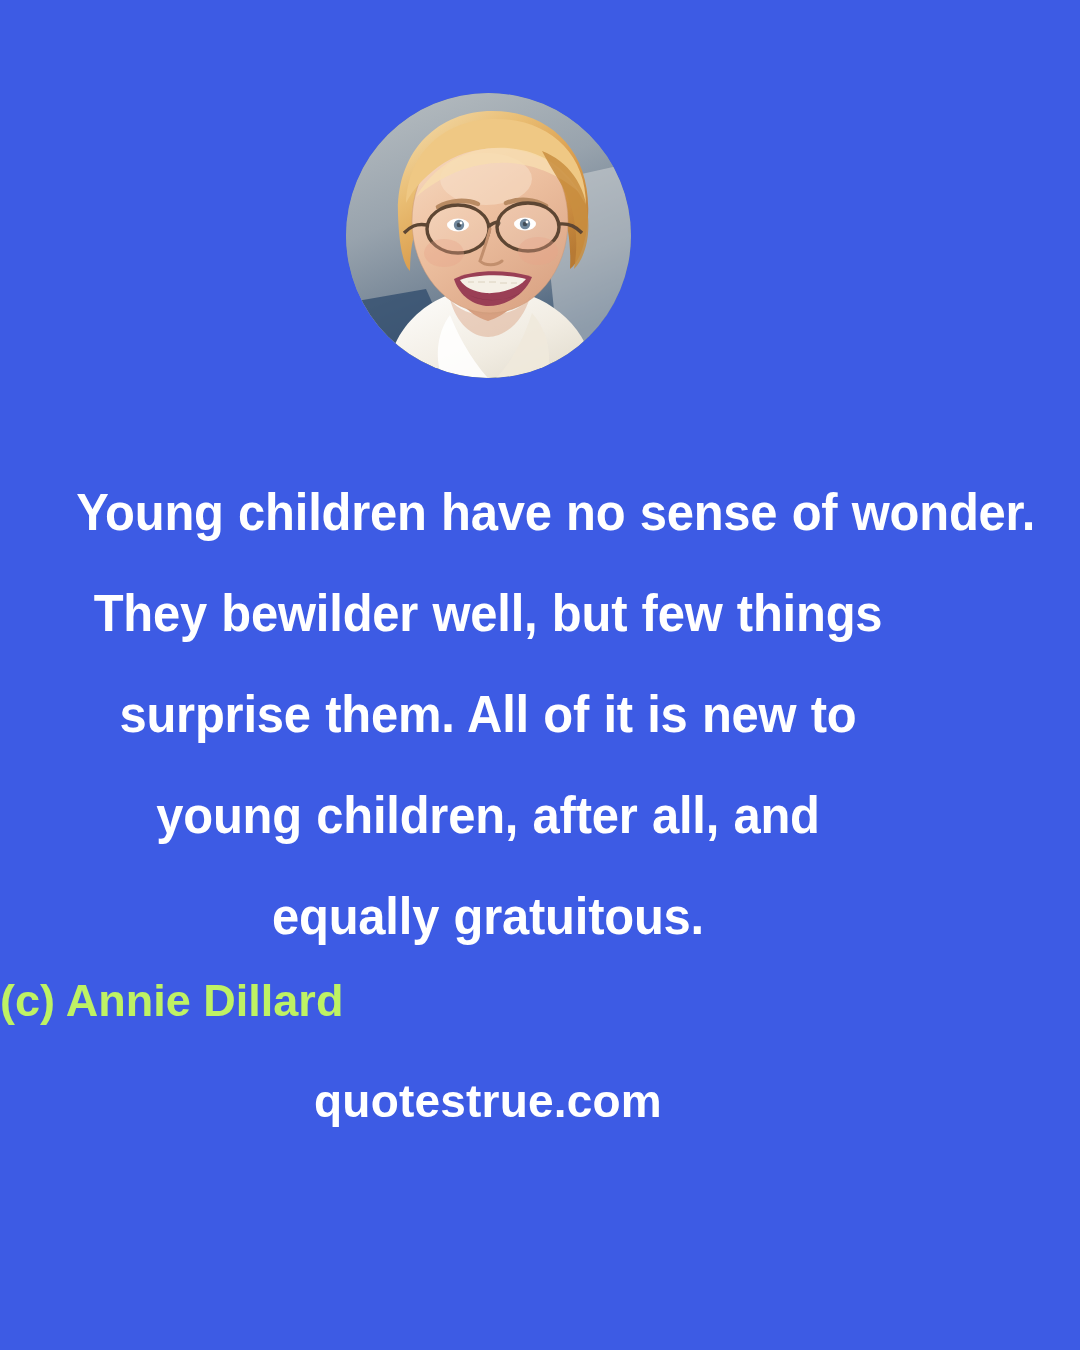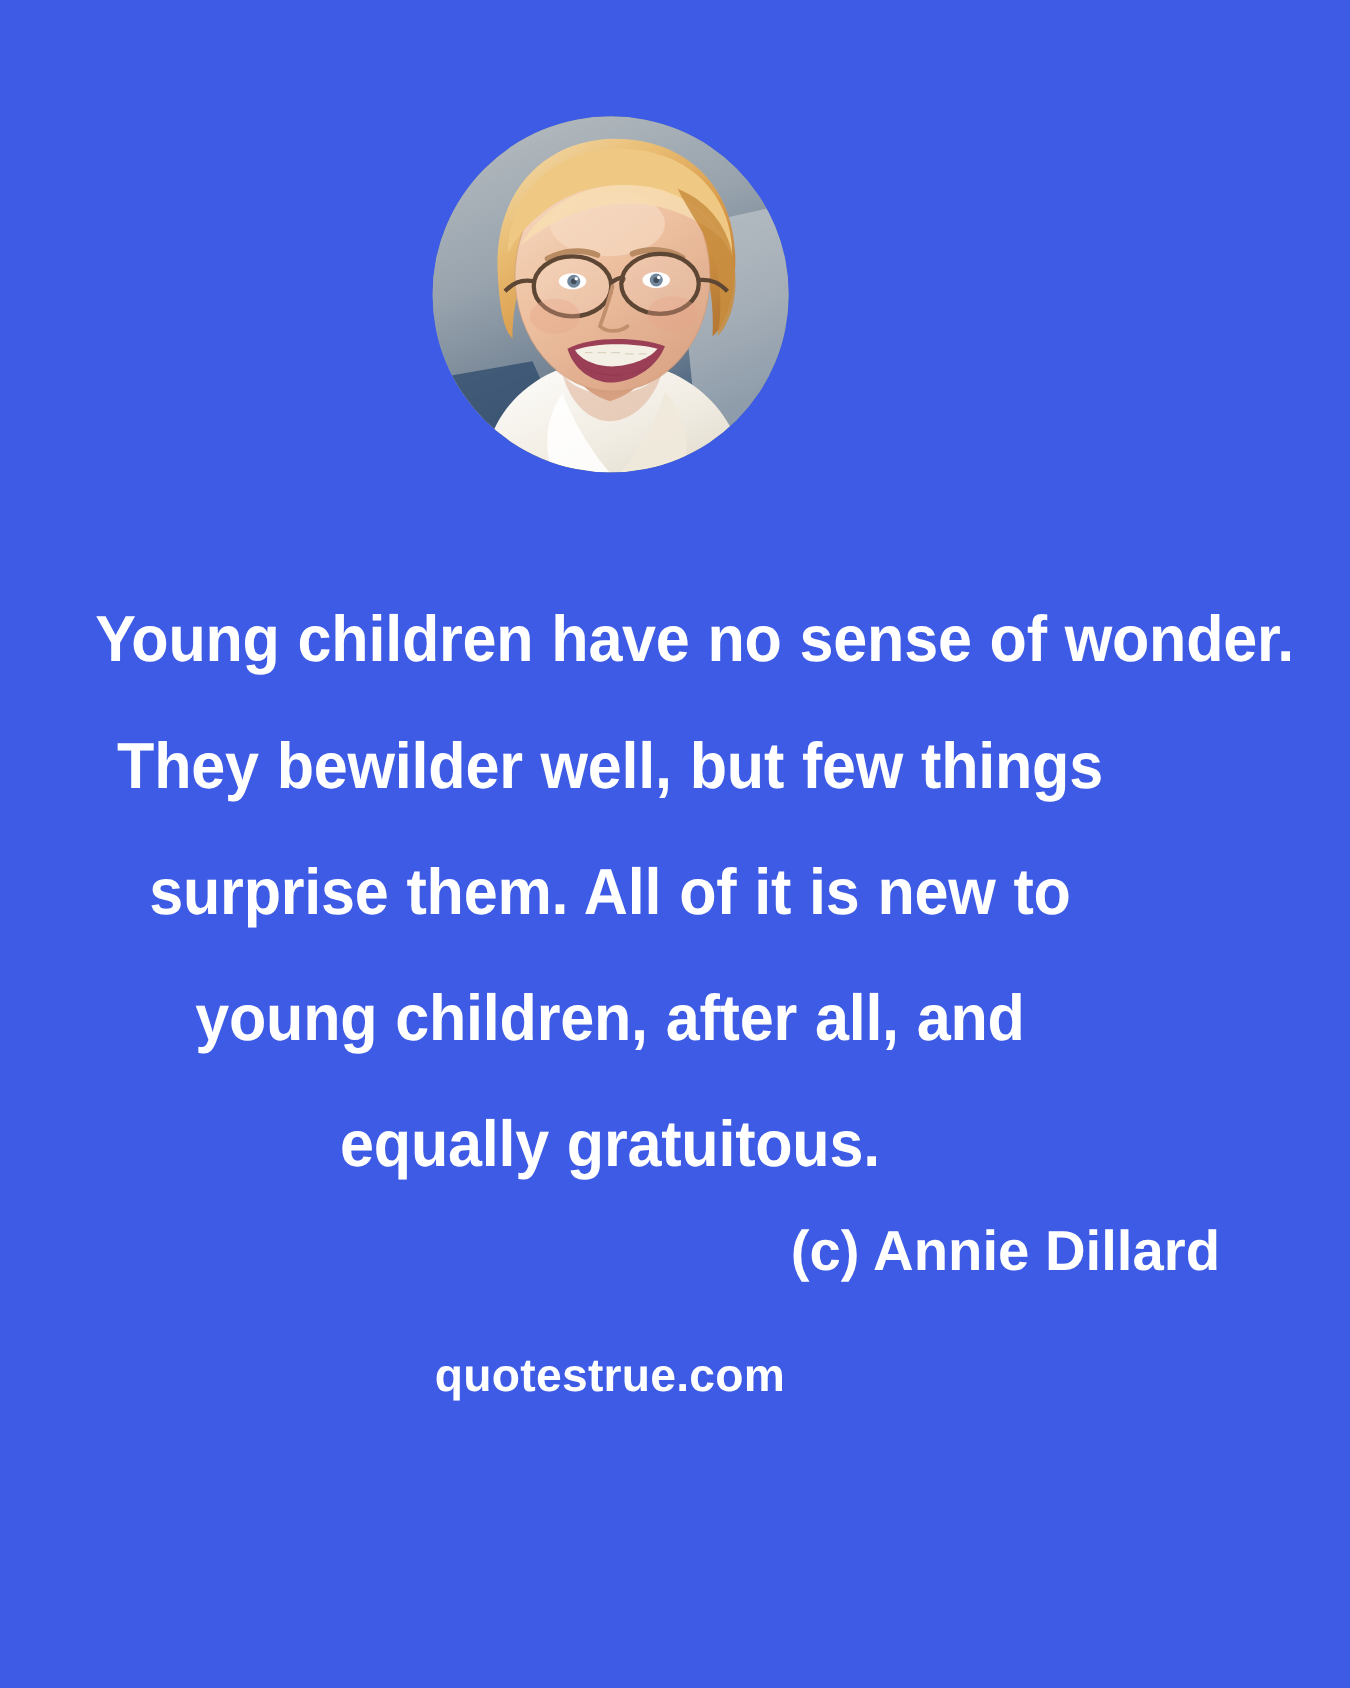--- a/index.html
+++ b/index.html
@@ -60,37 +60,37 @@
     transform-origin: center top;
   }
   .quote-line { display: block; white-space: nowrap; }
 
   
   .attribution {
     position: absolute;
     left: 0;
     right: 0;
     top: 972px;
-    text-align: right;
-    color: #ffffff;
+    text-align: left;
+    color: #bef264;
     font-size: 45px;
     font-weight: bold;
     line-height: 58px;
     letter-spacing: 0px;
   }
 
   
   .source {
     position: absolute;
     left: 0;
     right: 0;
     top: 1072px;
     text-align: center;
     color: #ffffff;
-    font-size: 37px;
+    font-size: 46px;
     font-weight: bold;
     line-height: 58px;
     letter-spacing: 0.2px;
   }
 </style>
 </head>
 <body>
 
 <div class="card">
 

